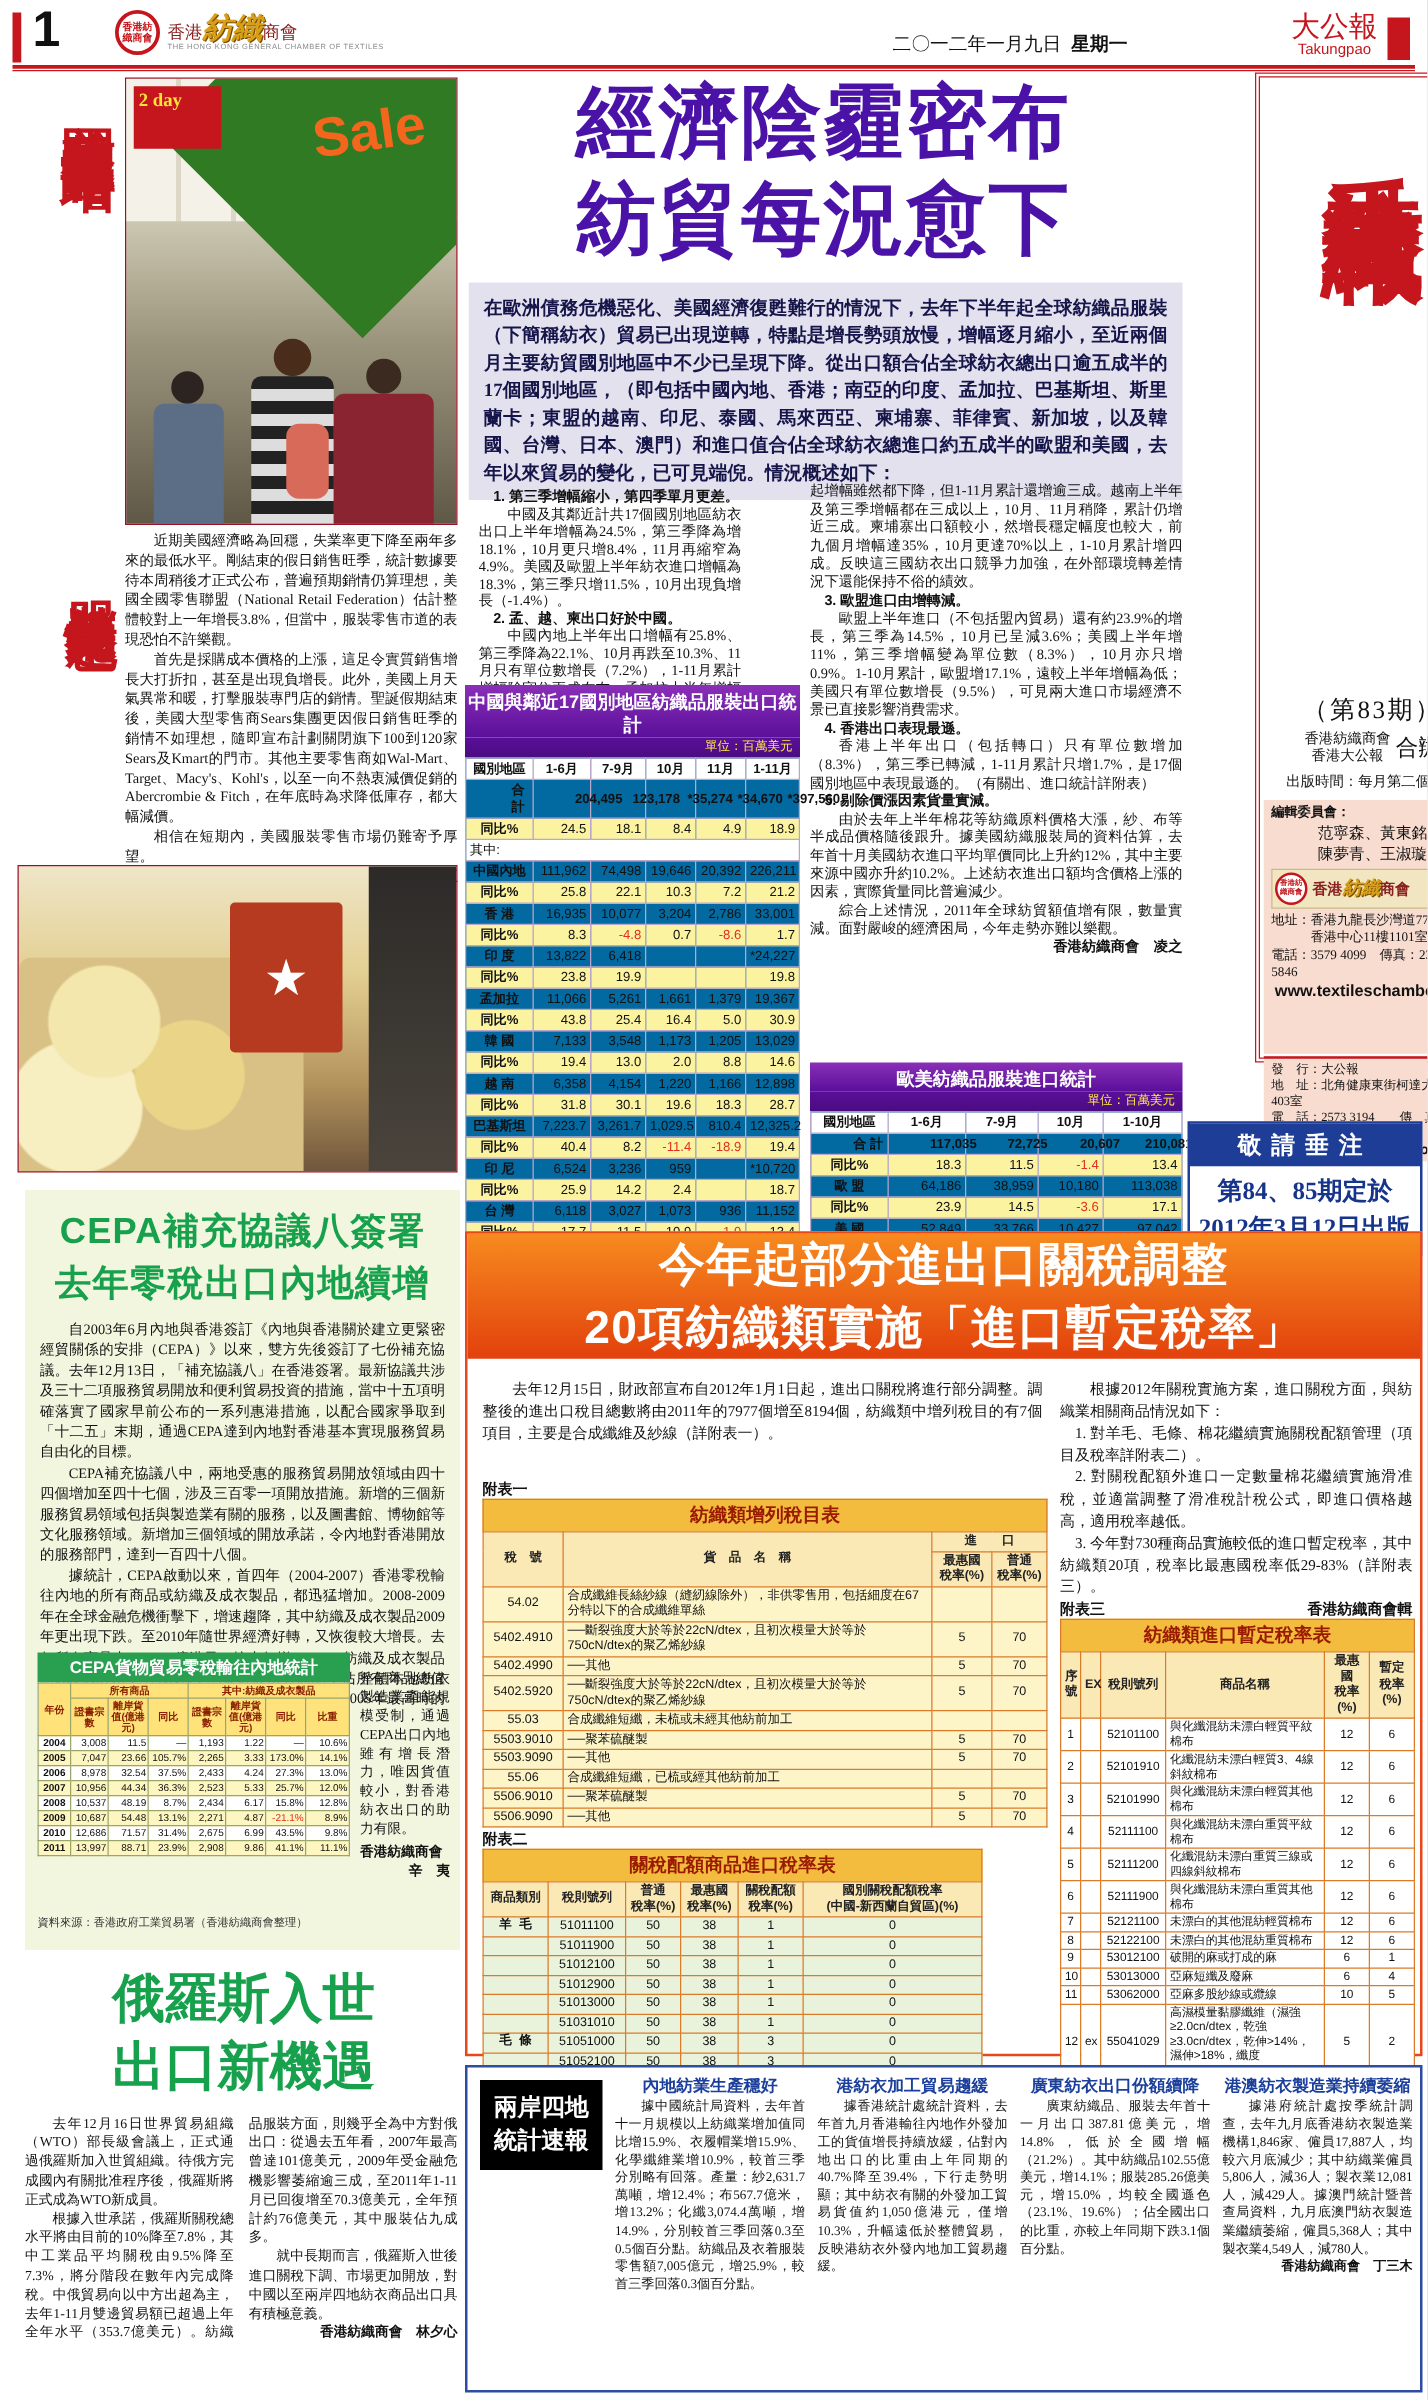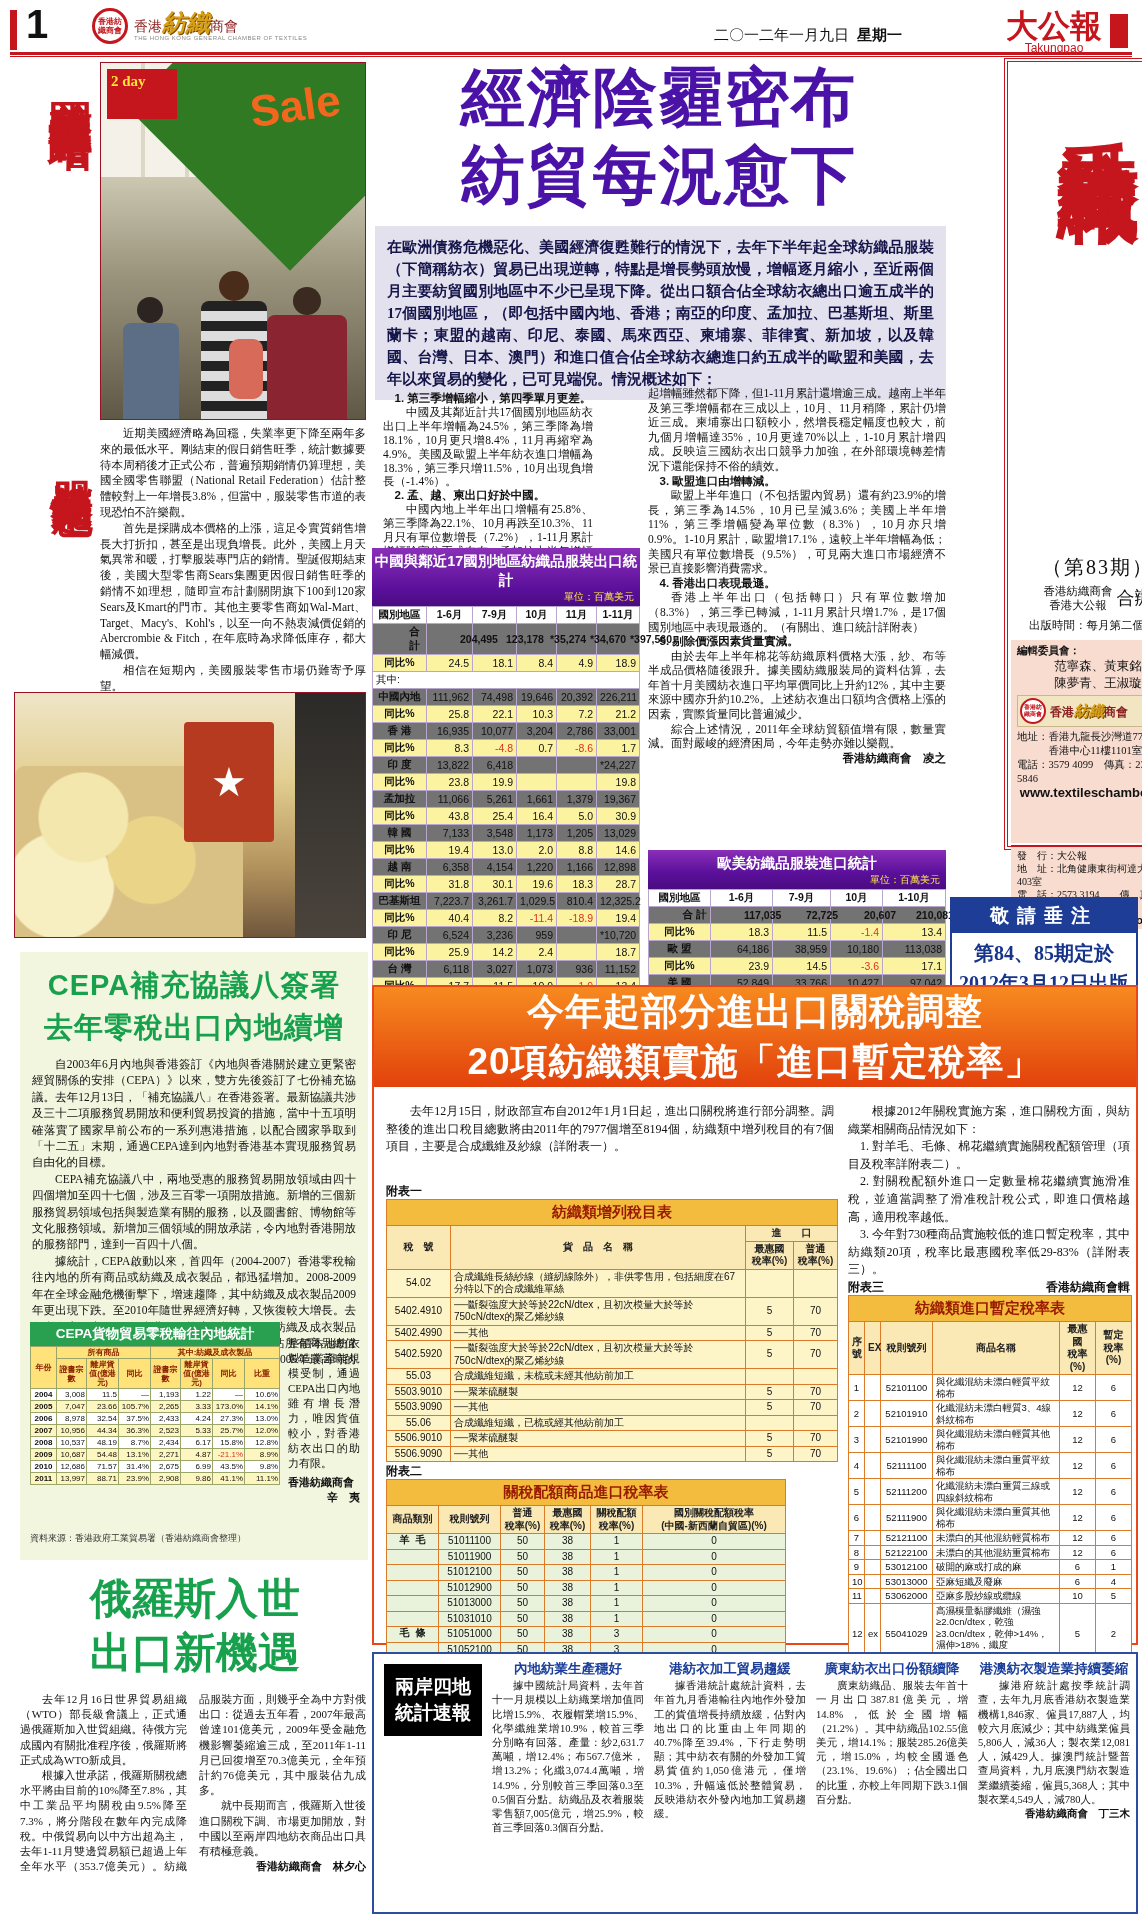--- a/index.html
+++ b/index.html
@@ -13,21 +13,21 @@
   .seal{width:36px;height:36px;border:3px solid #c5161d;border-radius:50%;background:#fff;color:#c5161d;
         font-size:8px;line-height:9px;text-align:center;display:flex;align-items:center;justify-content:center;font-weight:bold;}
   .brandtxt{line-height:1;}
   .brandtxt .b1{font-size:14px;color:#8a2020;}
   .brandtxt .b2{font-size:24px;font-weight:bold;color:#d8a016;text-shadow:1px 1px 0 #7a4a00;font-style:italic;}
   .brandtxt .b3{font-size:14px;color:#8a2020;}
   .brandtxt .b4{display:block;font-size:6px;color:#888;letter-spacing:.5px;font-family:"Liberation Sans",sans-serif;}
   .hdr-date{position:absolute;right:240px;top:26px;font-size:15px;}
   .hdr-date b{margin-left:8px;}
   .hdr-paper{position:absolute;right:40px;top:10px;text-align:center;color:#c5161d;line-height:1;}
-  .hdr-paper .p1{font-size:32px;font-weight:bold;font-family:"Liberation Serif",serif;}
+  .hdr-paper .p1{font-size:23px;font-weight:normal;font-family:"Liberation Serif",serif;}
   .hdr-paper .p2{font-size:12px;font-family:"Liberation Sans",sans-serif;}
   .hdr-sq{position:absolute;right:14px;top:14px;width:18px;height:34px;background:#c5161d;}
   .hdr-rule{position:absolute;left:10px;top:52px;width:1122px;height:5px;
             border-top:3px solid #c5161d;border-bottom:1px solid #c5161d;}
   
   .vhead{position:absolute;writing-mode:vertical-rl;text-orientation:upright;color:#c5161d;
          font-weight:bold;font-family:"Liberation Serif",serif;}
   
   .photo{position:absolute;overflow:hidden;border:1px solid #912;}
   .ph1{background:linear-gradient(180deg,#e9e7da 0%,#cfcbb4 30%,#9a937c 60%,#5f5846 100%);}
@@ -52,21 +52,21 @@
   .txt{position:absolute;text-align:justify;}
   .txt p{margin:0;text-indent:2em;}
   .txt p.noind{text-indent:0;}
   .subhead{font-weight:bold;text-indent:1em !important;font-family:"Liberation Sans",sans-serif;}
   
   .mainhead{position:absolute;left:372px;top:58px;width:574px;text-align:center;color:#4a12a6;
      font-family:"Liberation Sans",sans-serif;font-weight:900;font-size:64px;line-height:78px;letter-spacing:2px;}
   .introbox{position:absolute;left:375px;top:226px;width:571px;background:#e3e1ee;color:#15154a;
      font-size:15px;line-height:22px;font-weight:bold;padding:10px 12px;text-align:justify;}
   
-  table.ptab{border-collapse:collapse;table-layout:fixed;width:100%;background:#737373;font-family:"Liberation Sans",sans-serif;}
+  table.ptab{border-collapse:collapse;table-layout:fixed;width:100%;background:#0369a1;font-family:"Liberation Sans",sans-serif;}
   table.ptab th,table.ptab td{border:1px solid #b9a6cc;font-size:10.5px;padding:1px 3px;text-align:right;}
   table.ptab th{background:#fff;font-weight:bold;text-align:center;}
   table.ptab td.c0{text-align:center;font-weight:bold;}
   table.ptab tr.yoy td{background:#fbf3a0;}
   table.ptab td.neg{color:#e03020;}
   table.ptab tr.total td{font-weight:bold;padding-left:33px;}
   table.ptab td.span-cell{text-align:left;background:#fff;}
   .ptitle{background:linear-gradient(180deg,#8a2fb8,#5a0f9a);color:#fff;font-weight:bold;
      font-family:"Liberation Sans",sans-serif;text-align:center;padding:4px 2px 0 2px;font-size:14.5px;}
   .punit{background:linear-gradient(180deg,#5a0f9a,#4a0c80);color:#ffe84a;text-align:right;font-size:10px;padding:0 6px 2px 0;font-family:"Liberation Sans",sans-serif;}

